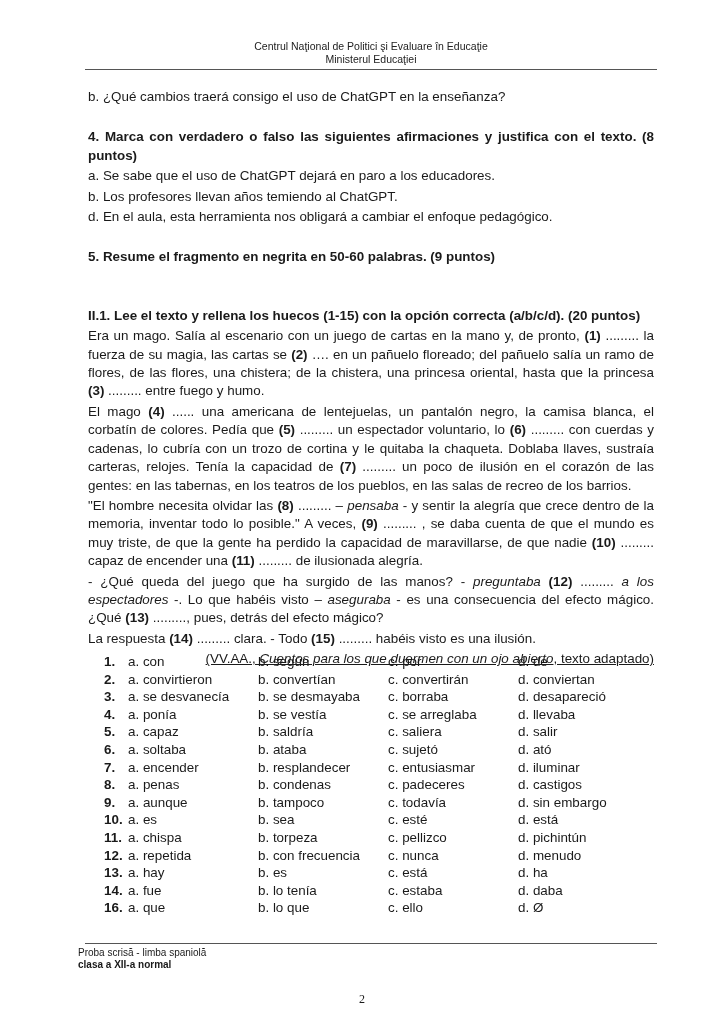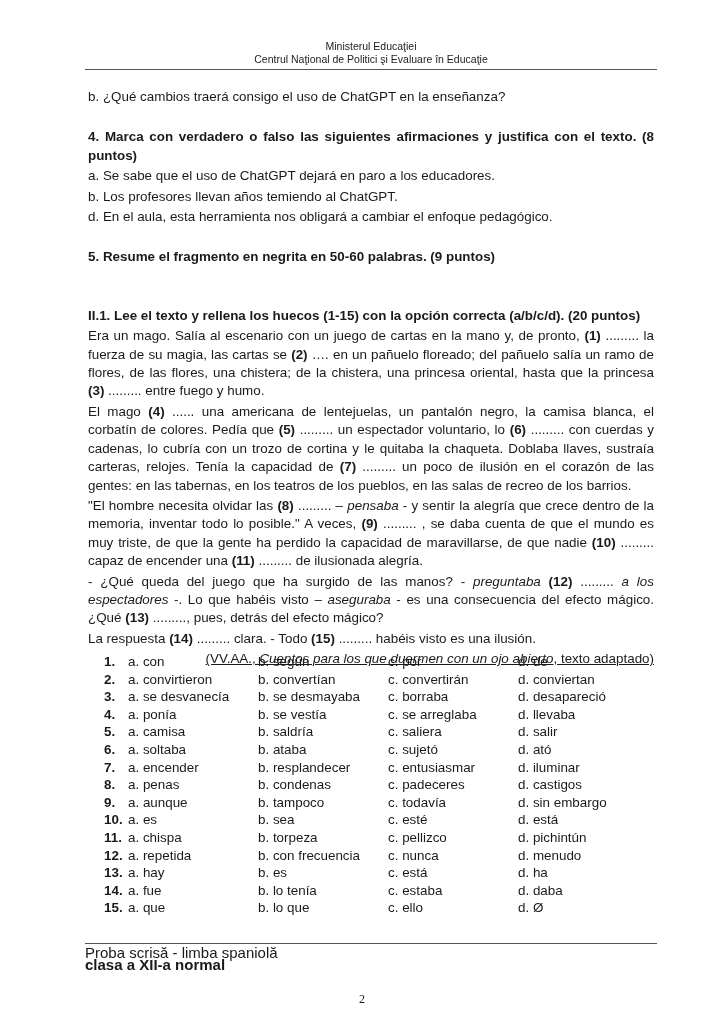--- a/index.html
+++ b/index.html
@@ -35,33 +35,33 @@
     .opt-num { width: 24px; font-weight: bold; }
     .opt-a { width: 130px; }
     .opt-b { width: 130px; }
     .opt-c { width: 130px; }
     .opt-d { width: 140px; }
     .footer-rule {
       position: absolute; left: 85px; width: 572px; top: 943px; height: 0;
       border-top: 1px solid #555;
     }
     .footer {
-      position: absolute; left: 85px; top: 947px; font-size: 15px; line-height: 12px;
+      position: absolute; left: 78px; top: 947px; font-size: 10px; line-height: 12px;
     }
     .page-number {
       position: absolute; left: 0; width: 724px; top: 992px; text-align: center;
       font-family: "Liberation Serif", serif; font-size: 12px;
     }
   </style>
 </head>
 <body>
 
 <div class="page-header">
+  <div>Centrul Naţional de Politici şi Evaluare în Educaţie</div>
   <div>Ministerul Educaţiei</div>
-  <div>Centrul Naţional de Politici şi Evaluare în Educaţie</div>
 </div>
 <div class="header-rule"></div>
 
 <div class="content">
   <p>b. ¿Qué cambios traerá consigo el uso de ChatGPT en la enseñanza?</p>
   <div class="gap"></div>
   <p class="bold justify">4. Marca con verdadero o falso las siguientes afirmaciones y justifica con el texto. (8 puntos)</p>
   <p>a. Se sabe que el uso de ChatGPT dejará en paro a los educadores.</p>
   <p>b. Los profesores llevan años temiendo al ChatGPT.</p>
   <p>d. En el aula, esta herramienta nos obligará a cambiar el enfoque pedagógico.</p>
@@ -108,21 +108,21 @@
     </div>
   <div class="opt-row">
       <span class="opt-num">4.</span>
       <span class="opt-a">a. ponía</span>
       <span class="opt-b">b. se vestía</span>
       <span class="opt-c">c. se arreglaba</span>
       <span class="opt-d">d. llevaba</span>
     </div>
   <div class="opt-row">
       <span class="opt-num">5.</span>
-      <span class="opt-a">a. camisa</span>
+      <span class="opt-a">a. capaz</span>
       <span class="opt-b">b. saldría</span>
       <span class="opt-c">c. saliera</span>
       <span class="opt-d">d. salir</span>
     </div>
   <div class="opt-row">
       <span class="opt-num">6.</span>
       <span class="opt-a">a. soltaba</span>
       <span class="opt-b">b. ataba</span>
       <span class="opt-c">c. sujetó</span>
       <span class="opt-d">d. ató</span>
@@ -177,21 +177,21 @@
       <span class="opt-d">d. ha</span>
     </div>
   <div class="opt-row">
       <span class="opt-num">14.</span>
       <span class="opt-a">a. fue</span>
       <span class="opt-b">b. lo tenía</span>
       <span class="opt-c">c. estaba</span>
       <span class="opt-d">d. daba</span>
     </div>
   <div class="opt-row">
-      <span class="opt-num">15.</span>
+      <span class="opt-num">16.</span>
       <span class="opt-a">a. que</span>
       <span class="opt-b">b. lo que</span>
       <span class="opt-c">c. ello</span>
       <span class="opt-d">d. Ø</span>
     </div>
 </div>
 
 <div class="footer-rule"></div>
 <div class="footer">
   <div>Proba scrisă - limba spaniolă</div>

